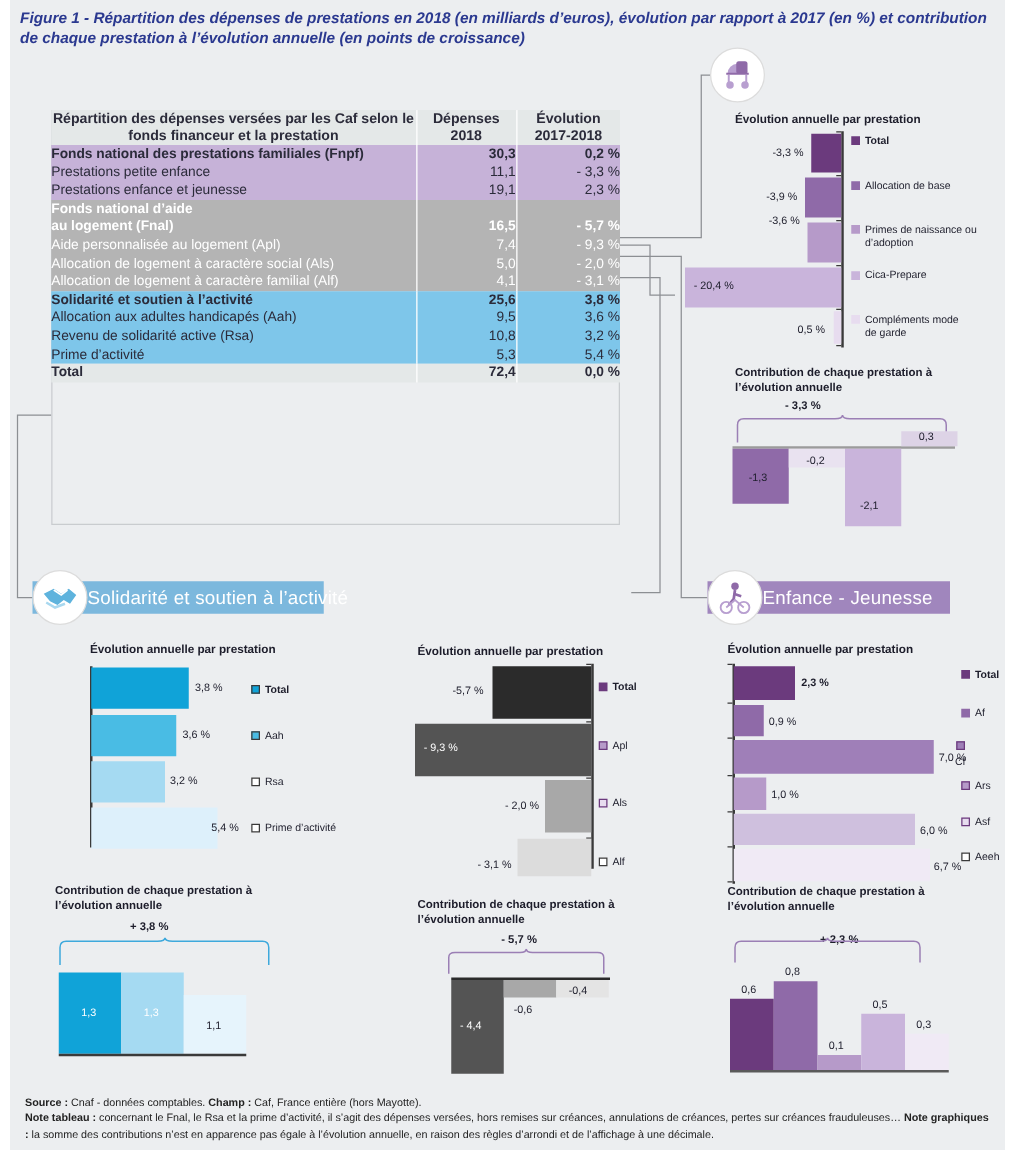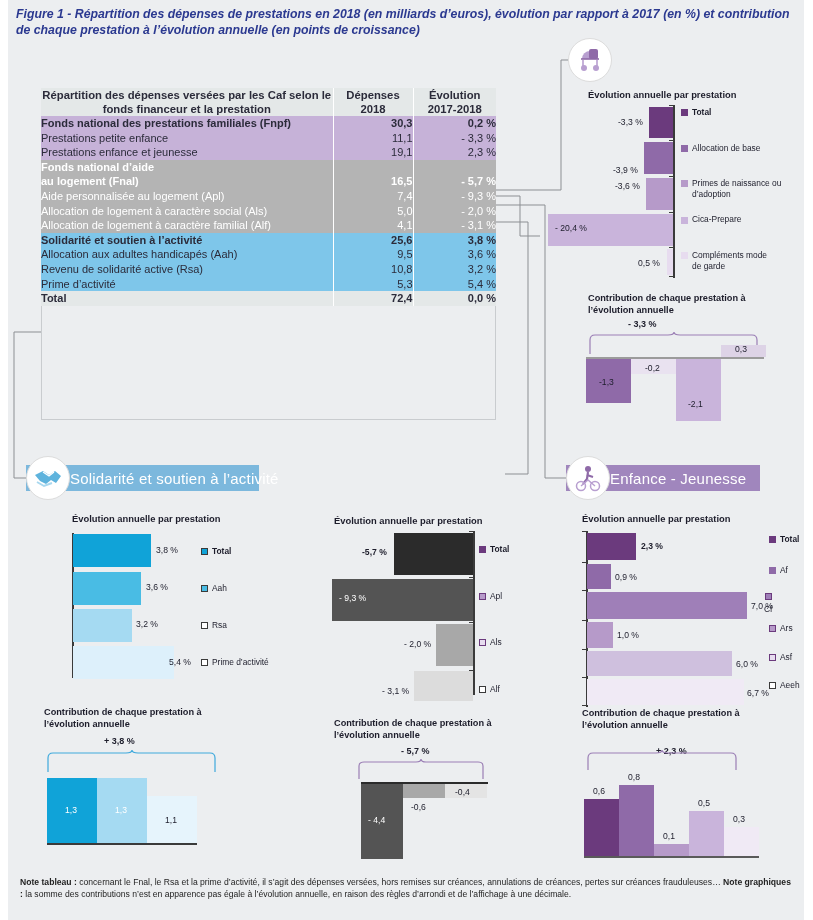--- a/index.html
+++ b/index.html
@@ -194,22 +194,22 @@
   <div class="tick" style="left:101px;top:200px;"></div>
   <div class="tick" style="left:101px;top:229px;"></div>
 
   <div class="bar-h" style="left:81px;top:60px;width:24px;height:31px;background:#6b3a7d;"></div>
   <div class="bar-h" style="left:76px;top:95px;width:29px;height:32px;background:#8f6aa8;"></div>
   <div class="bar-h" style="left:78px;top:131px;width:27px;height:32px;background:#b69ac9;"></div>
   <div class="bar-h" style="left:-20px;top:167px;width:125px;height:32px;background:#c9b4db;"></div>
   <div class="bar-h" style="left:99px;top:202px;width:6px;height:26px;background:#e7dcef;"></div>
 
   <div class="chart-lbl" style="position:absolute;left:50px;top:70px;">-3,3 %</div>
-  <div class="chart-lbl" style="position:absolute;left:45px;top:118px;">-3,9 %</div>
-  <div class="chart-lbl" style="position:absolute;left:47px;top:134px;">-3,6 %</div>
+  <div class="chart-lbl" style="position:absolute;left:45px;top:105px;">-3,9 %</div>
+  <div class="chart-lbl" style="position:absolute;left:47px;top:124px;">-3,6 %</div>
   <div class="chart-lbl" style="position:absolute;left:-13px;top:176px;">- 20,4 %</div>
   <div class="chart-lbl" style="position:absolute;left:70px;top:211px;">0,5 %</div>
 
   <div class="legend-item" style="left:113px;top:60px;font-weight:bold;">
     <span class="legend-sw" style="background:#6b3a7d"></span>
     <span>Total</span>
   </div>
   <div class="legend-item" style="left:113px;top:96px;">
     <span class="legend-sw" style="background:#8f6aa8"></span>
     <span>Allocation de base</span>
@@ -315,21 +315,21 @@
   <div class="tick" style="left:131px;top:112px;"></div>
   <div class="tick" style="left:131px;top:157px;"></div>
   <div class="tick" style="left:131px;top:205px;"></div>
   <div class="tick" style="left:131px;top:229px;"></div>
 
   <div class="bar-h" style="left:56px;top:68px;width:79px;height:42px;background:#2b2b2b;"></div>
   <div class="bar-h" style="left:-6px;top:114px;width:141px;height:42px;background:#545454;"></div>
   <div class="bar-h" style="left:98px;top:159px;width:37px;height:42px;background:#a8a8a8;"></div>
   <div class="bar-h" style="left:76px;top:206px;width:59px;height:30px;background:#dcdcdc;"></div>
 
-  <div class="chart-lbl" style="position:absolute;left:24px;top:82px;font-weight:bold;">-5,7 %</div>
+  <div class="chart-lbl" style="position:absolute;left:24px;top:82px;font-weight:normal;">-5,7 %</div>
   <div class="chart-lbl" style="position:absolute;left:1px;top:128px;color:#ffffff;">- 9,3 %</div>
   <div class="chart-lbl" style="position:absolute;left:66px;top:174px;">- 2,0 %</div>
   <div class="chart-lbl" style="position:absolute;left:44px;top:221px;">- 3,1 %</div>
 
   <div class="legend-item" style="left:141px;top:79px;font-weight:bold;">
     <span class="legend-sw" style="background:#6b3a7d;"></span>
     <span>Total</span>
   </div>
   <div class="legend-item" style="left:141px;top:126px;">
     <span class="legend-sw" style="background:#b69ac9;border:1px solid #6b3a7d;"></span>
@@ -442,15 +442,18 @@
 
   <div class="val-in" style="left:27px;top:321px;color:#1d1d2b;">0,6</div>
   <div class="val-in" style="left:62px;top:307px;color:#1d1d2b;">0,8</div>
   <div class="val-in" style="left:97px;top:366px;color:#1d1d2b;">0,1</div>
   <div class="val-in" style="left:132px;top:333px;color:#1d1d2b;">0,5</div>
   <div class="val-in" style="left:167px;top:349px;color:#1d1d2b;">0,3</div>
 </div>
 
 <div id="footer">
   <div>
+    <b>Source :</b><span> Cnaf - données comptables. </span><b>Champ :</b><span> Caf, France entière (hors Mayotte).</span>
+  </div>
+  <div>
     <b>Note tableau :</b><span> concernant le Fnal, le Rsa et la prime d’activité, il s’agit des dépenses versées, hors remises sur créances, annulations de créances, pertes sur créances frauduleuses… </span><b>Note graphiques :</b><span> la somme des contributions n’est en apparence pas égale à l’évolution annuelle, en raison des règles d’arrondi et de l’affichage à une décimale.</span>
   </div>
 </div>
 
 </body></html>

